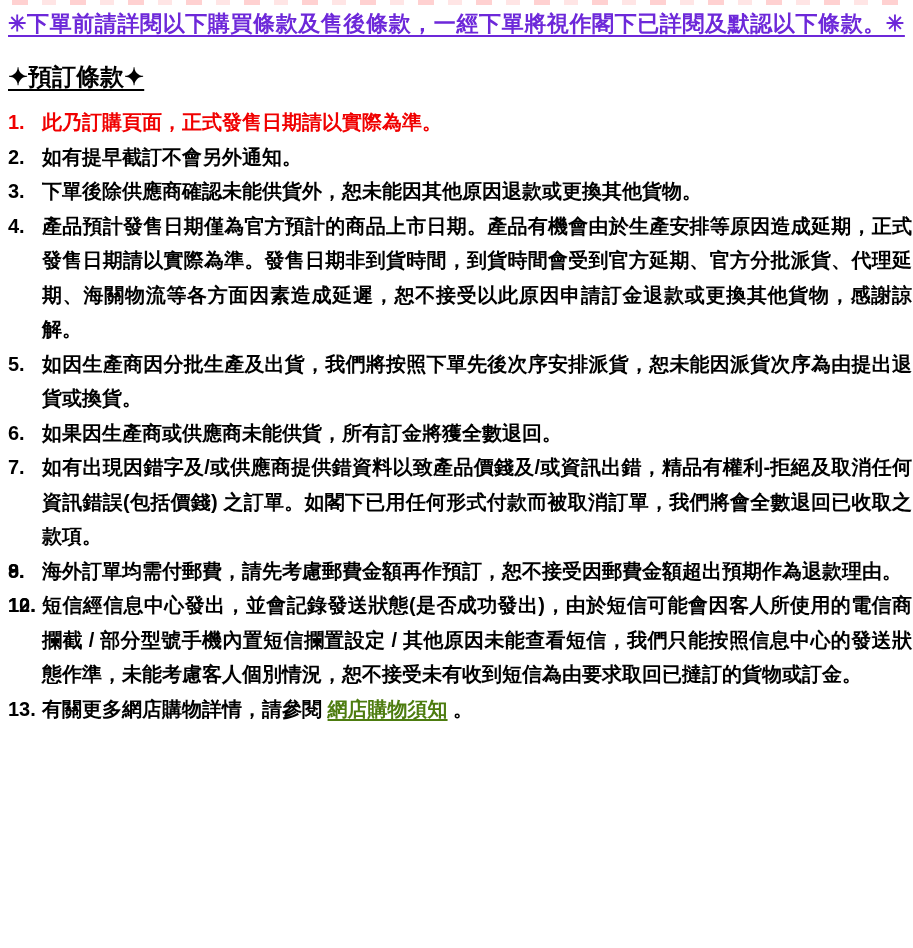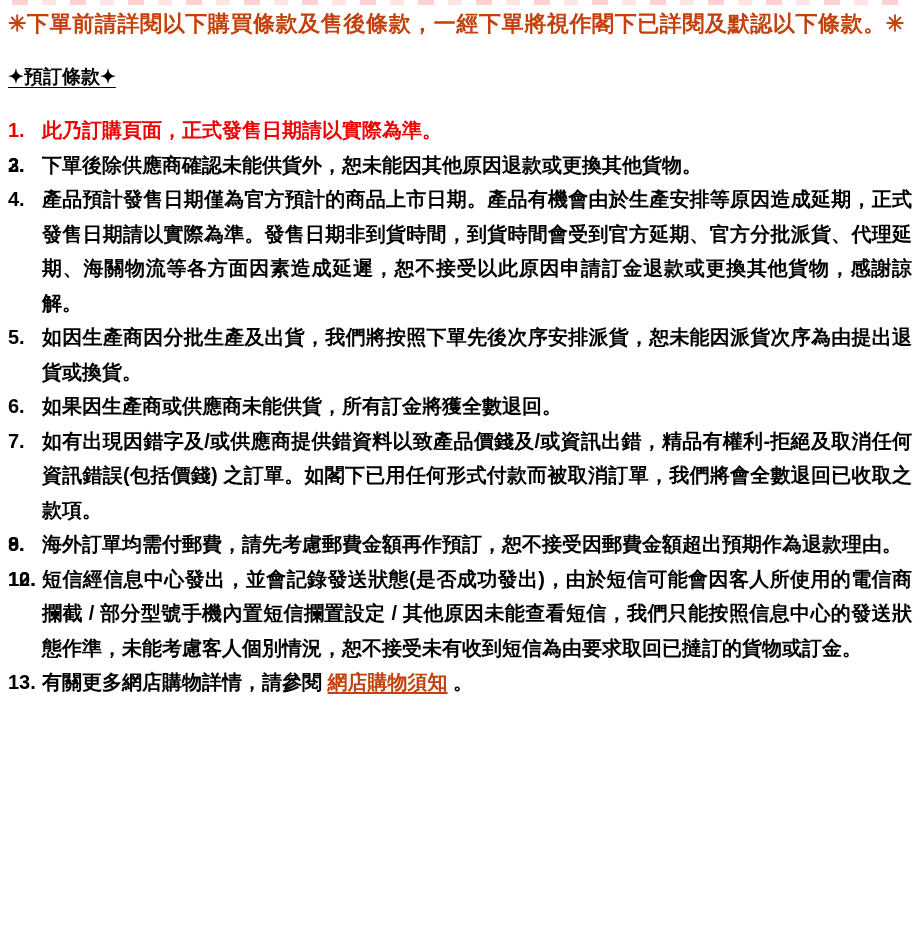--- a/index.html
+++ b/index.html
@@ -15,61 +15,61 @@
   .top-remnant {
     height: 5px; margin: 0 4px 4px 4px;
     background: repeating-linear-gradient(90deg,
       rgba(255,0,0,0.18) 0 16px, transparent 16px 30px,
       rgba(255,0,0,0.10) 30px 44px, transparent 44px 58px);
   }
 
   .title {
     margin: 2px 0 0 0;
     font-size: 22px; line-height: 30px; letter-spacing: 0.6px;
-    color: #c2410c; 
+    color: #6d28d9; text-decoration: underline;
     text-underline-offset: 4px;
     white-space: nowrap;
   }
   .section-heading {
-    margin: 23px 0 8px 0;
-    font-size: 19px; line-height: 29px;
+    margin: 23px 0 0 0;
+    font-size: 24px; line-height: 29px;
     color: #000; text-decoration: underline;
     text-underline-offset: 4px;
     display: inline-block;
   }
   ol.terms {
     list-style: none;
     margin: 14px 0 0 0; padding: 0;
     font-size: 20px; line-height: 34.5px;
   }
   ol.terms li {
     position: relative;
     padding-left: 34px;
     width: 870px;
     text-align: justify;
     text-justify: inter-character;
   }
   ol.terms li .num { position: absolute; left: 0; top: 0; text-align: left; }
   .run-normal { color: #000; }
   .run-red { color: #f00000; }
   .run-red-underline { color: #f00000; text-decoration: underline; text-underline-offset: 3px; }
-  a.run-link { color: #c2410c; text-decoration: underline; text-underline-offset: 3px; cursor: pointer; }
+  a.run-link { color: #4d7c0f; text-decoration: underline; text-underline-offset: 3px; cursor: pointer; }
 </style>
 </head>
 <body>
 
 <div class="page">
   <div class="top-remnant"></div>
   <div class="title">✳下單前請詳閱以下購買條款及售後條款，一經下單將視作閣下已詳閱及默認以下條款。✳</div>
   <div>
     <div class="section-heading">✦預訂條款✦</div>
   </div>
   <ol class="terms" id="terms-list">
       <li><span class="num run-red">1.</span><span class="run-red">此乃訂購頁面，正式發售日期請以實際為準。</span></li>
-      <li><span class="num run-normal">2.</span></li>
+      <li><span class="num run-normal">2.</span><span class="run-normal">如有提早截訂不會另外通知。</span></li>
       <li><span class="num run-normal">3.</span><span class="run-normal">下單後除供應商確認未能供貨外，恕未能因其他原因退款或更換其他貨物。</span></li>
       <li><span class="num run-normal">4.</span><span class="run-normal">產品預計發售日期僅為官方預計的商品上市日期。產品有機會由於生產安排等原因造成延期，正式發售日期請以實際為準。發售日期非到貨時間，到貨時間會受到官方延期、官方分批派貨、代理延期、海關物流等各方面因素造成延遲，恕不接受以此原因申請訂金退款或更換其他貨物，感謝諒解。</span></li>
       <li><span class="num run-normal">5.</span><span class="run-normal">如因生產商因分批生產及出貨，我們將按照下單先後次序安排派貨，恕未能因派貨次序為由提出退貨或換貨。</span></li>
       <li><span class="num run-normal">6.</span><span class="run-normal">如果因生產商或供應商未能供貨，所有訂金將獲全數退回。</span></li>
       <li><span class="num run-normal">7.</span><span class="run-normal">如有出現因錯字及/或供應商提供錯資料以致產品價錢及/或資訊出錯，精品有權利-拒絕及取消任何資訊錯誤(包括價錢) 之訂單。如閣下已用任何形式付款而被取消訂單，我們將會全數退回已收取之款項。</span></li>
       <li><span class="num run-normal">8.</span></li>
       <li><span class="num run-normal">9.</span><span class="run-normal">海外訂單均需付郵費，請先考慮郵費金額再作預訂，恕不接受因郵費金額超出預期作為退款理由。</span></li>
       <li><span class="num run-normal">10.</span></li>
       <li><span class="num run-normal">12.</span><span class="run-normal">短信經信息中心發出，並會記錄發送狀態(是否成功發出)，由於短信可能會因客人所使用的電信商攔截 / 部分型號手機內置短信攔置設定 / 其他原因未能查看短信，我們只能按照信息中心的發送狀態作準，未能考慮客人個別情況，恕不接受未有收到短信為由要求取回已撻訂的貨物或訂金。</span></li>
       <li><span class="num run-normal">13.</span><span class="run-normal">有關更多網店購物詳情，請參閱 </span><a href="#" class="run-link">網店購物須知</a><span class="run-normal"> 。</span></li>

